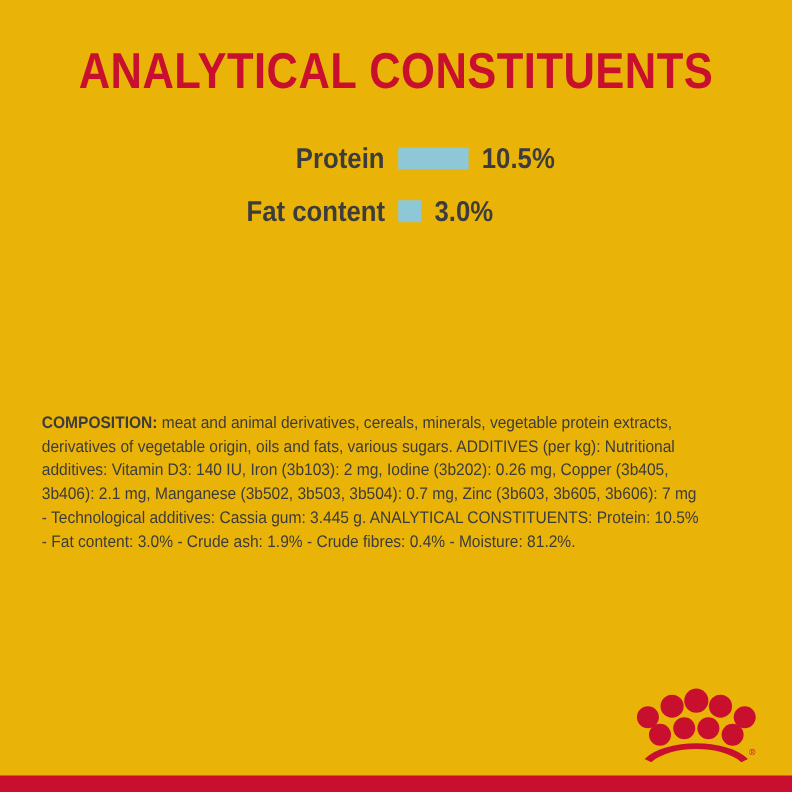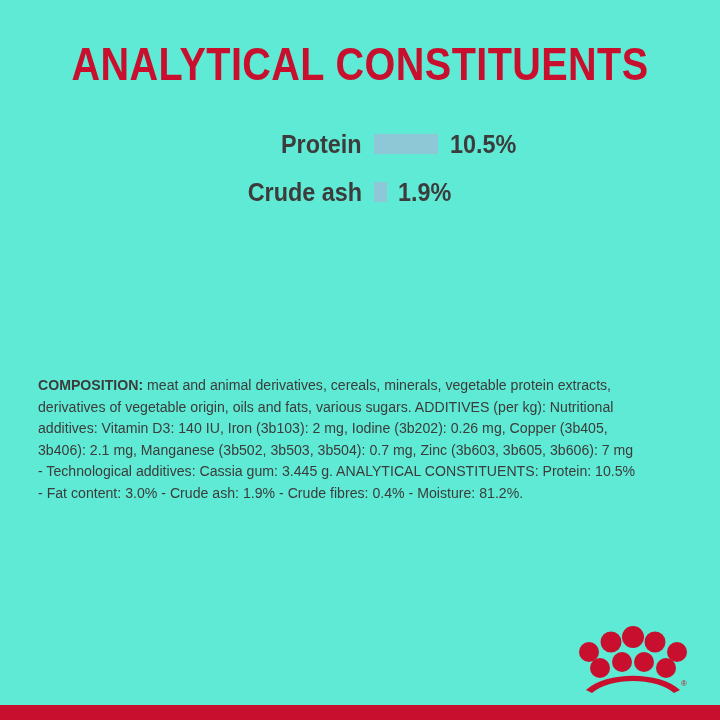--- a/index.html
+++ b/index.html
@@ -13,21 +13,21 @@
   body {
     background: #ffffff;
     font-family: "Liberation Sans", sans-serif;
     position: relative;
   }
 
   #page {
     position: relative;
     width: 720px;
     height: 720px;
-    background: #5eead4;
+    background: #eab308;
   }
 
   
   #title {
     position: absolute;
     top: 38px;
     left: 0;
     width: 720px;
     text-align: center;
     color: #c8102e;
@@ -38,21 +38,21 @@
     letter-spacing: 0.5px;
     transform: scaleX(0.86);
     transform-origin: center center;
     white-space: nowrap;
   }
 
   
   #chart {
     position: absolute;
     top: 120px;
-    left: 12px;
+    left: 0;
     width: 704px;
   }
 
   .chart-row {
     position: relative;
     height: 48px;
     width: 720px;
   }
 
   .row-label {
@@ -148,28 +148,28 @@
   <div id="chart">
 
     <div class="chart-row">
       <span class="row-label">Protein</span>
       <span class="row-bar-wrap">
         <span class="row-bar" style="width:64px;"></span>
       </span>
       <span class="row-value" style="left:438px;">10.5%</span>
     </div>
 
+    <div class="chart-row">
+      <span class="row-label">Fat content</span>
+      <span class="row-bar-wrap">
+        <span class="row-bar" style="width:21px;"></span>
+      </span>
+      <span class="row-value" style="left:395px;">3.0%</span>
+    </div>
 
-    <div class="chart-row">
-      <span class="row-label">Crude ash</span>
-      <span class="row-bar-wrap">
-        <span class="row-bar" style="width:13px;"></span>
-      </span>
-      <span class="row-value" style="left:386px;">1.9%</span>
-    </div>
 
 
 
   </div>
 
   <p id="composition"><span class="comp-heading">COMPOSITION:</span><span> meat and animal derivatives, cereals, minerals, vegetable protein extracts, derivatives of vegetable origin, oils and fats, various sugars. ADDITIVES (per kg): Nutritional additives: Vitamin D3: 140 IU, Iron (3b103): 2 mg, Iodine (3b202): 0.26 mg, Copper (3b405, 3b406): 2.1 mg, Manganese (3b502, 3b503, 3b504): 0.7 mg, Zinc (3b603, 3b605, 3b606): 7 mg - Technological additives: Cassia gum: 3.445 g. ANALYTICAL CONSTITUENTS: Protein: 10.5% - Fat content: 3.0% - Crude ash: 1.9% - Crude fibres: 0.4% - Moisture: 81.2%.</span></p>
 
   <div id="logo">
     <svg width="110" height="74" viewBox="0 0 110 74" xmlns="http://www.w3.org/2000/svg">
       <g fill="#c8102e">

